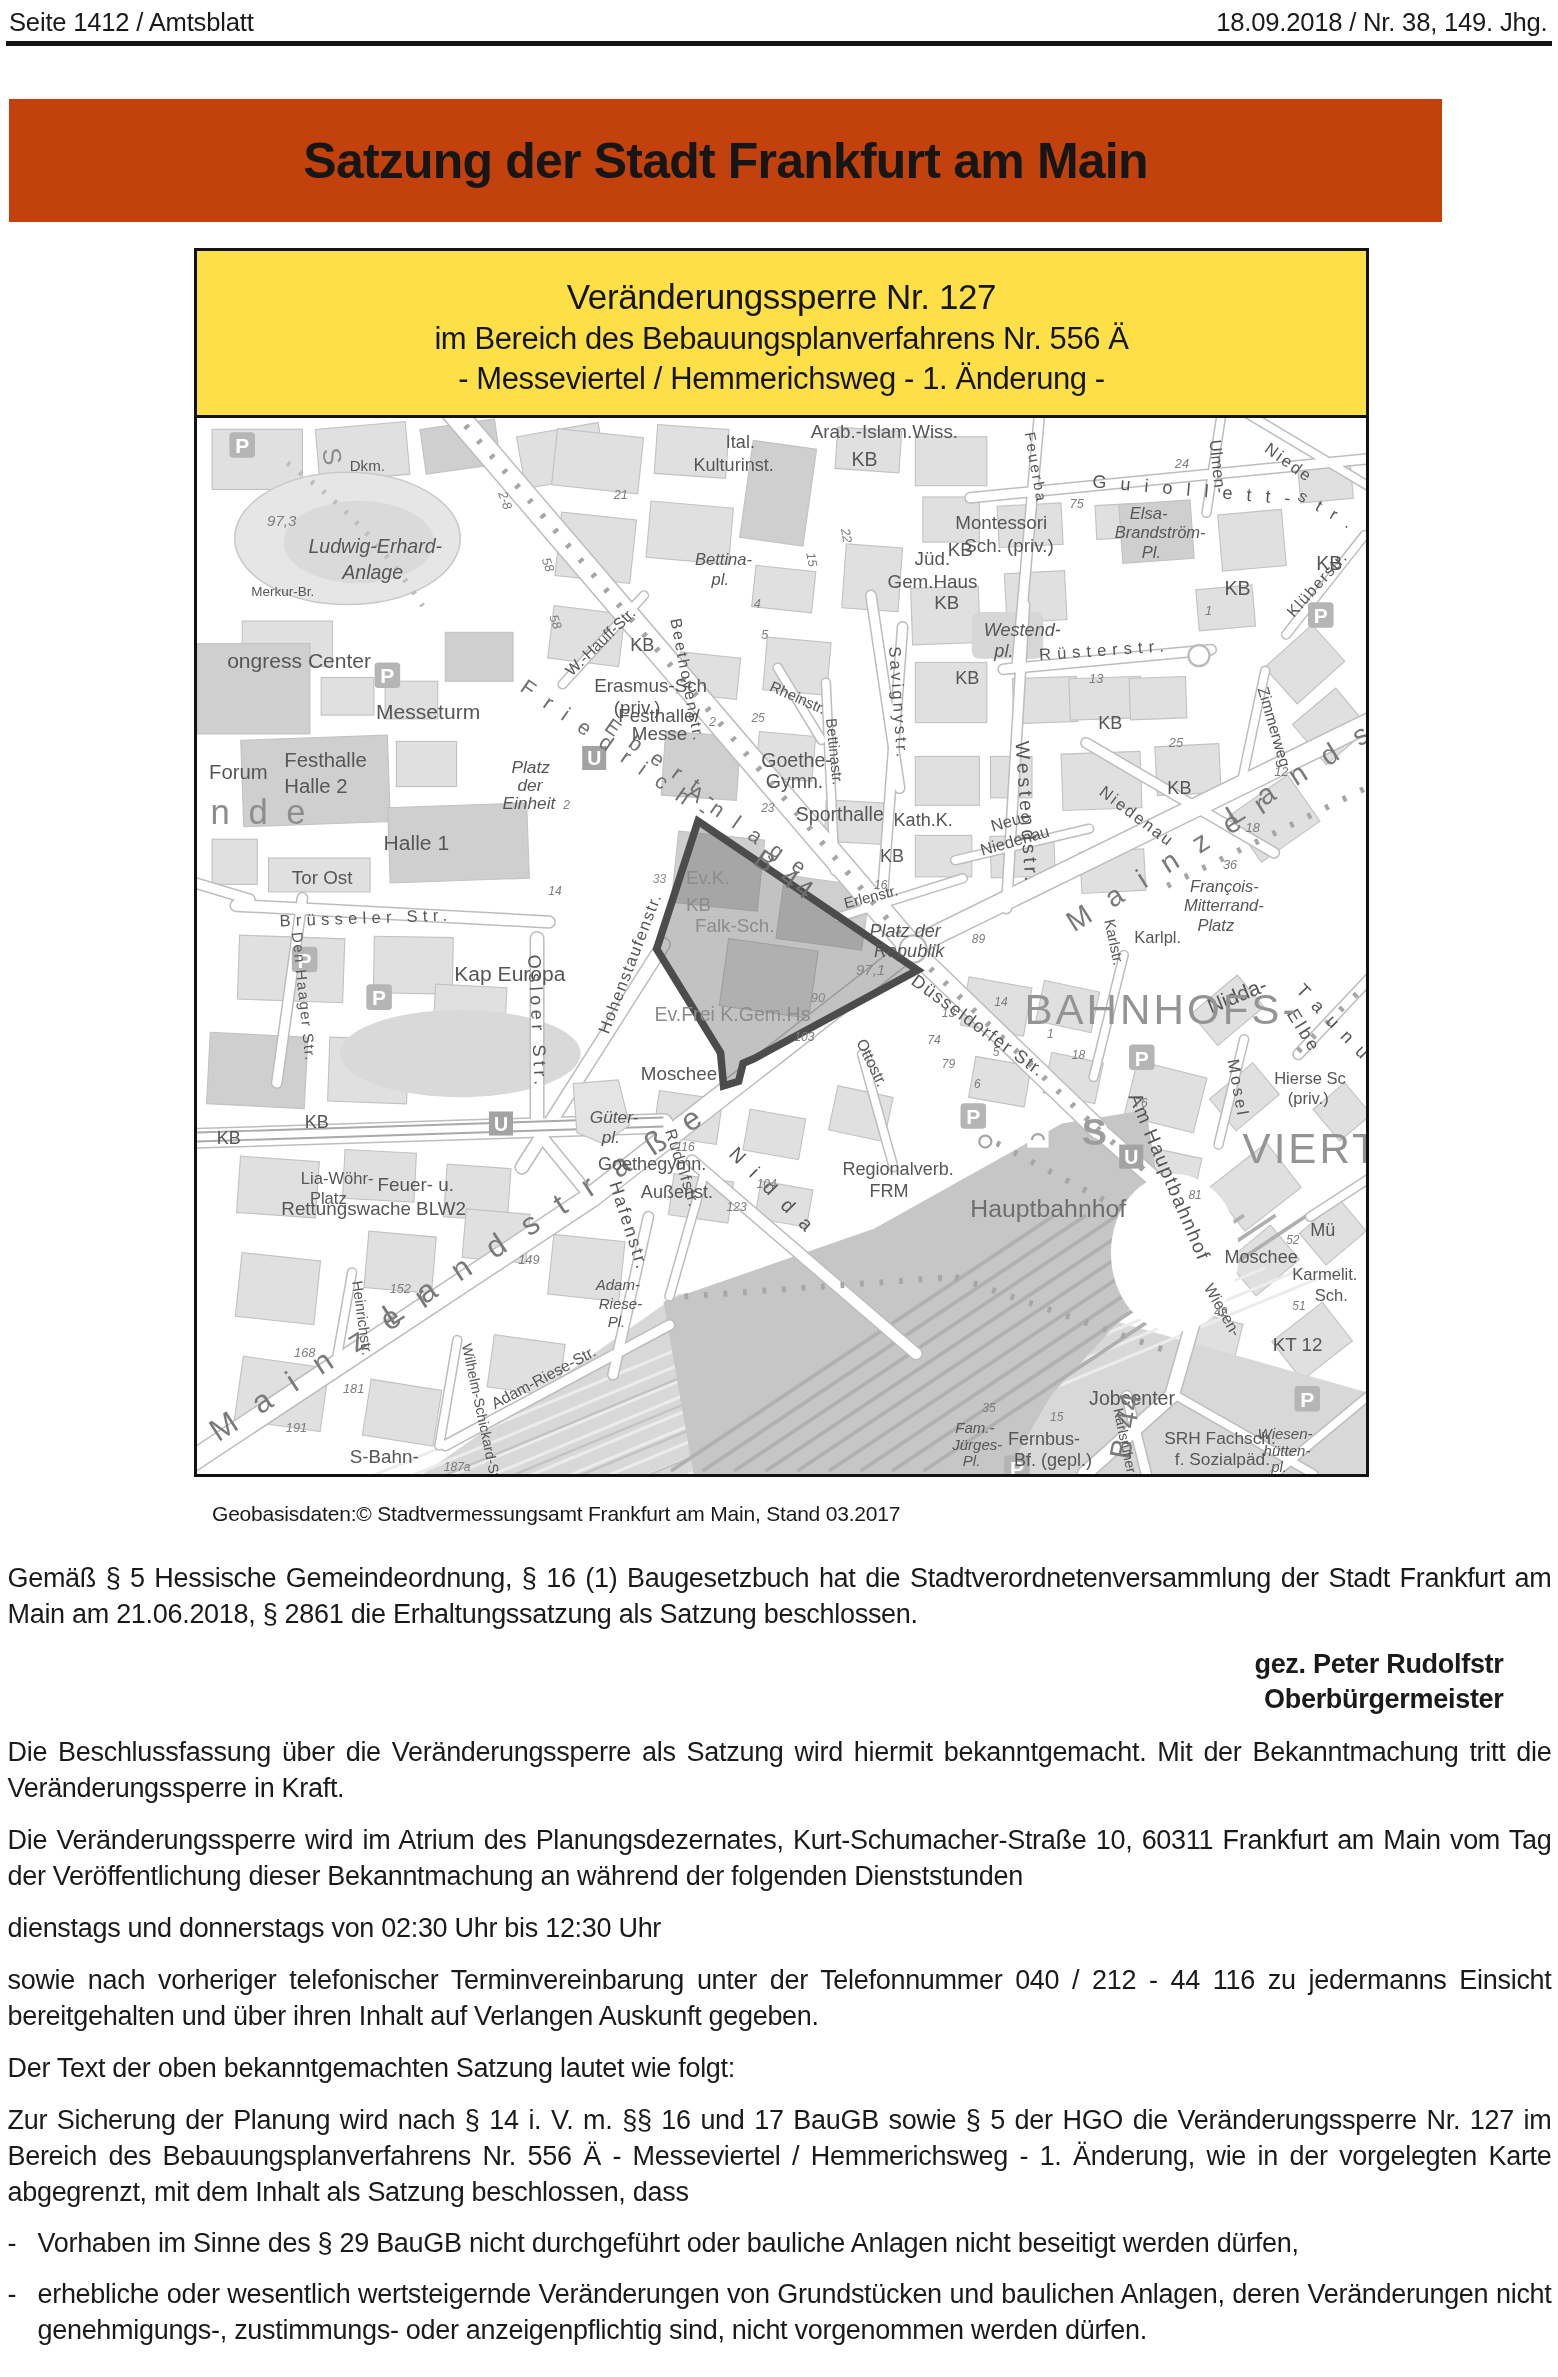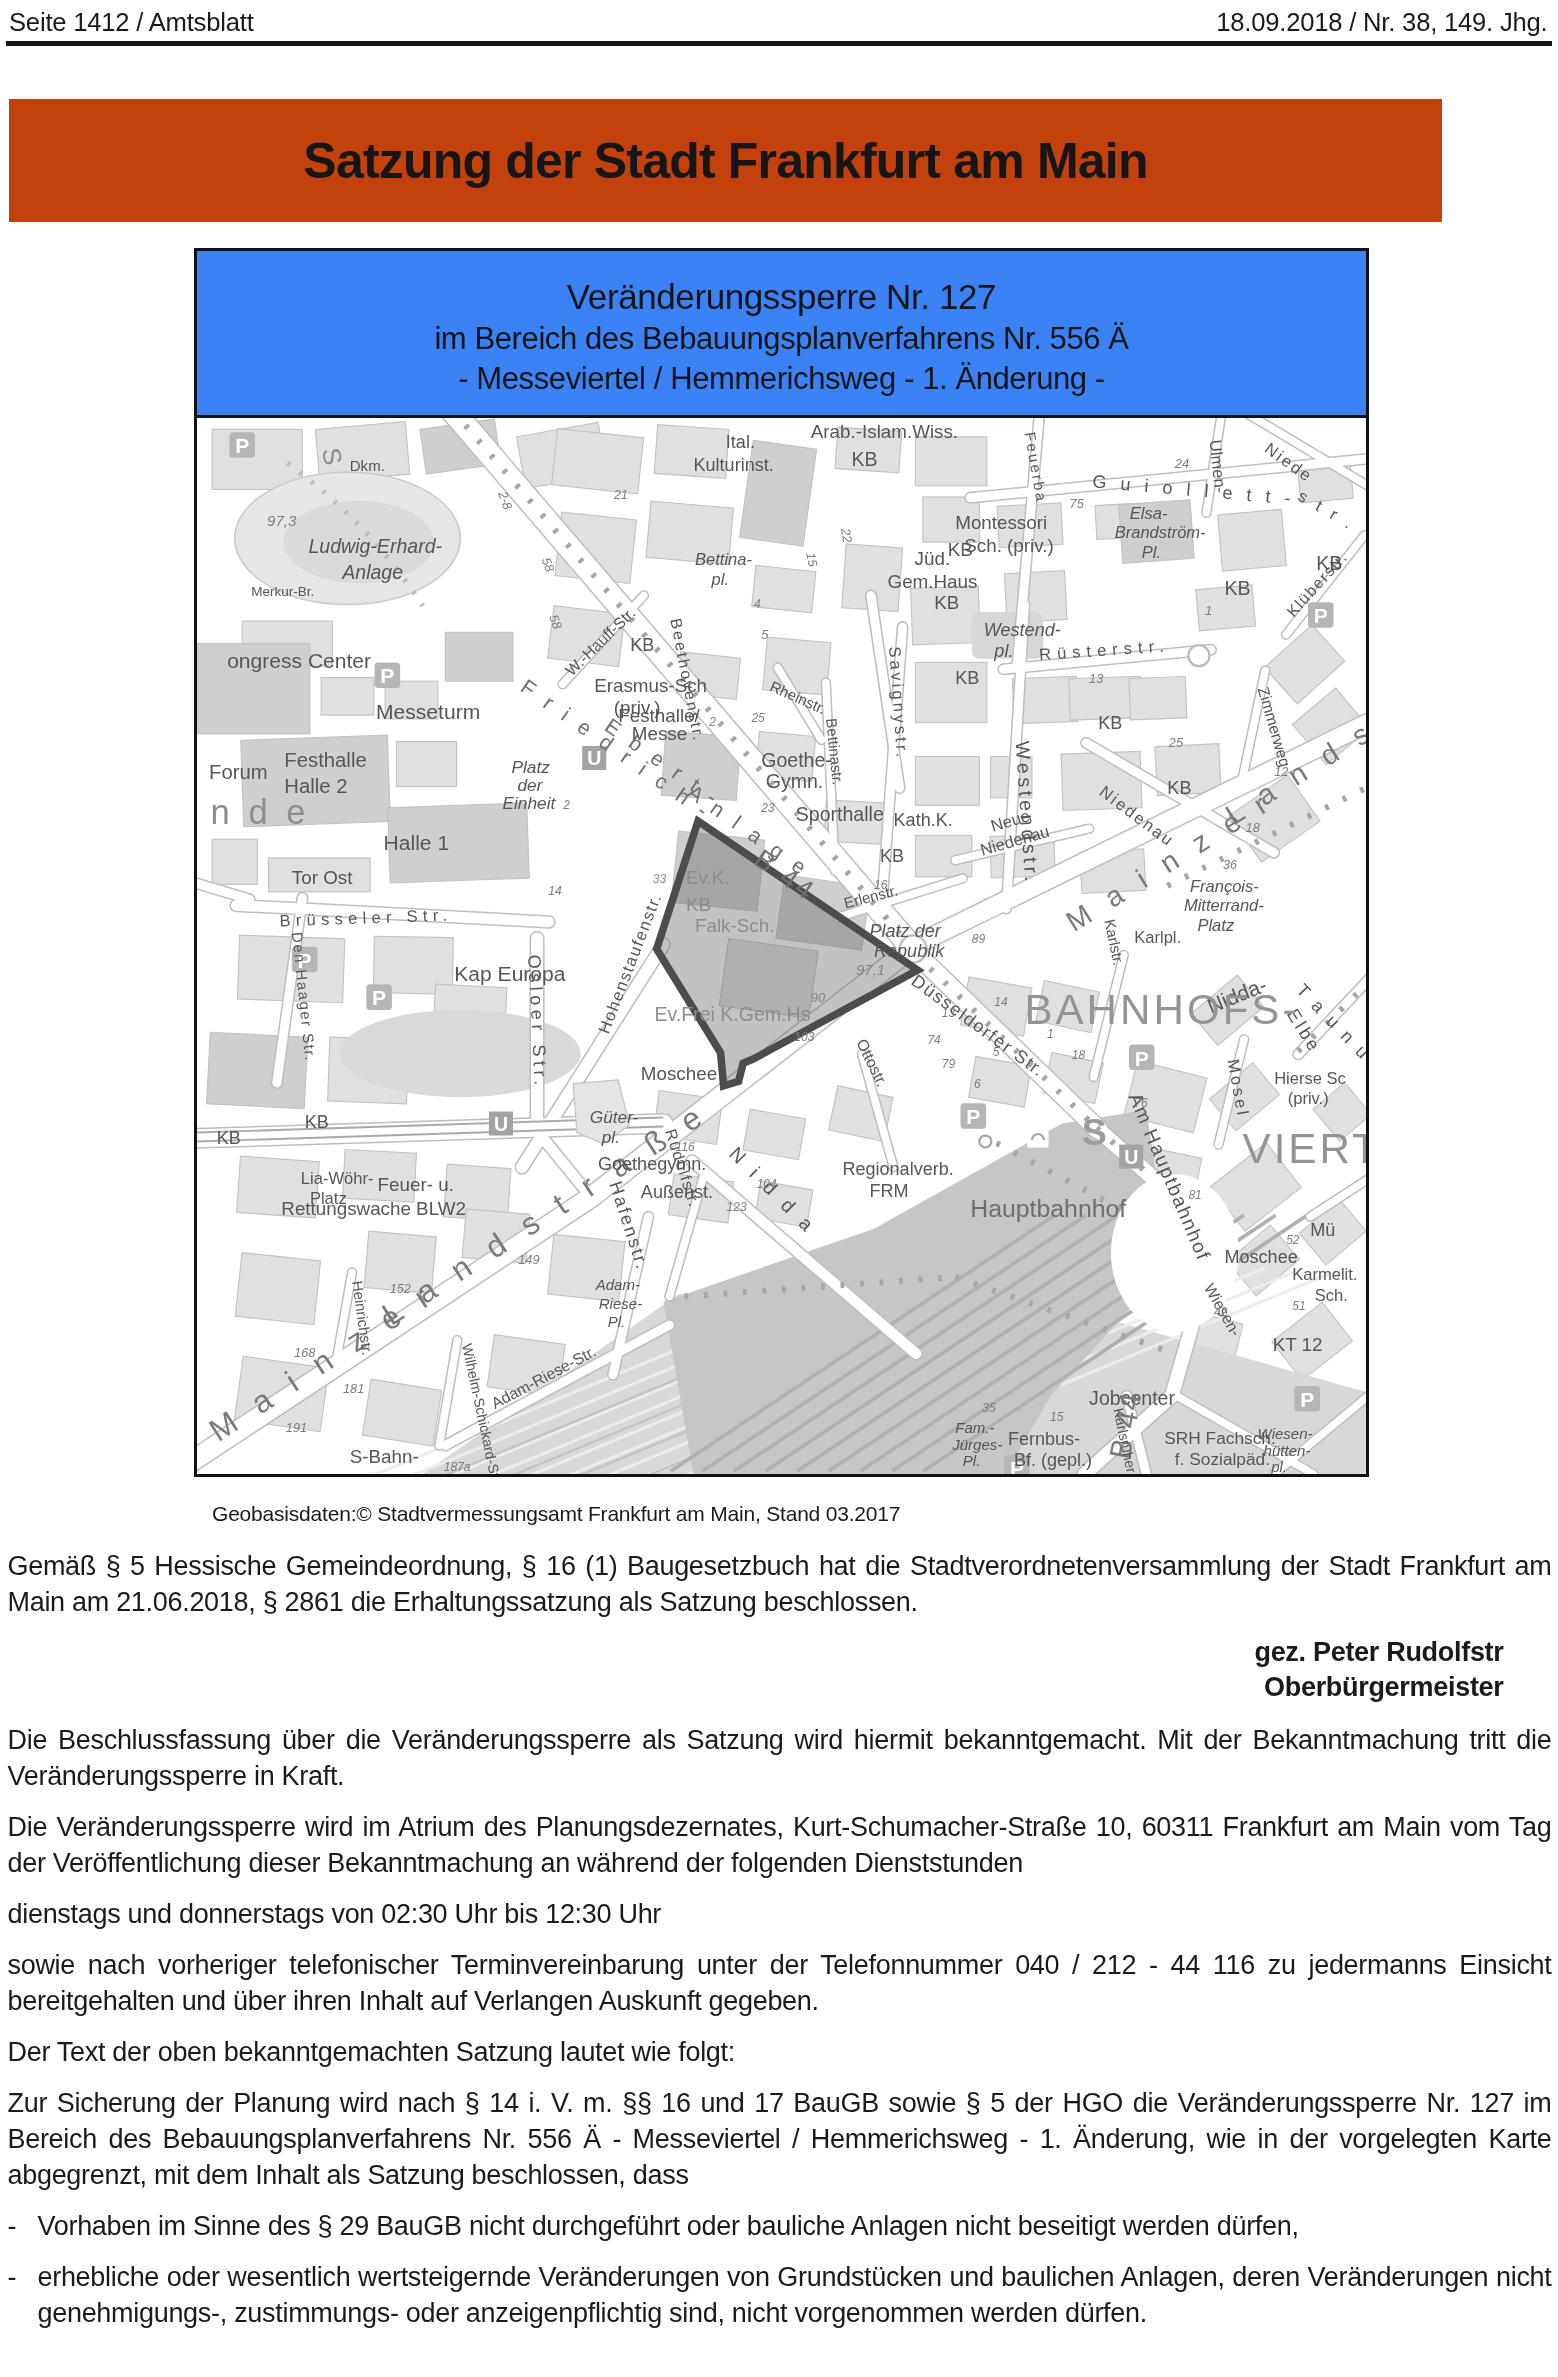--- a/index.html
+++ b/index.html
@@ -7,29 +7,29 @@
     width:1558px;height:2377px;position:relative;background:#ffffff;
     font-family:"Liberation Sans",sans-serif;color:#1a1a1a;overflow:hidden;
   }
   .header{position:absolute;top:7.5px;left:9px;right:10.5px;display:flex;
     justify-content:space-between;font-size:25.6px;letter-spacing:-0.2px}
   .rule{position:absolute;top:41px;left:6px;right:6px;height:5.3px;background:#151515}
   .banner{position:absolute;top:99px;left:9px;width:1433px;height:123px;
     background:#c2410c;display:flex;align-items:center;justify-content:center}
   .banner h1{margin:0;font-size:50px;font-weight:bold;color:#161616;letter-spacing:-0.8px}
   .mapbox{position:absolute;top:248px;left:194px;width:1169px;border:3.8px solid #121212;
-    background:#3b82f6;box-sizing:content-box}
+    background:#fde047;box-sizing:content-box}
   .mapbox .titles{padding:22.6px 6px 16.6px;text-align:center;border-bottom:3px solid #121212;color:#151515}
   .mapbox .t1{font-size:35px;line-height:45px;letter-spacing:-0.4px}
   .mapbox .t2,.mapbox .t3{font-size:31px;line-height:40px;letter-spacing:-0.4px}
   svg.map{display:block;width:1169px;height:1056px;background:#fdfdfd}
   .caption{position:absolute;top:1502px;left:212px;font-size:21px;letter-spacing:-0.2px}
   .article{position:absolute;top:1544px;left:7.5px;width:1544px;font-size:27px;
     line-height:36px;letter-spacing:-0.3px;text-align:justify}
-  .article p{margin:4px 0 15px 0}
+  .article p{margin:16px 0 15px 0}
   .article p.nojust{text-align:left}
   .sig{margin:1.5px 48px 16.6px 0;text-align:right;font-weight:bold;line-height:35px}
   .sig div{margin:0}
   .bullet{display:flex;margin:0 0 15px 0}
   .bullet .dash{flex:0 0 30px}
   .bullet .btxt{flex:1;text-align:justify}
 </style>
 </head>
 <body>
 

